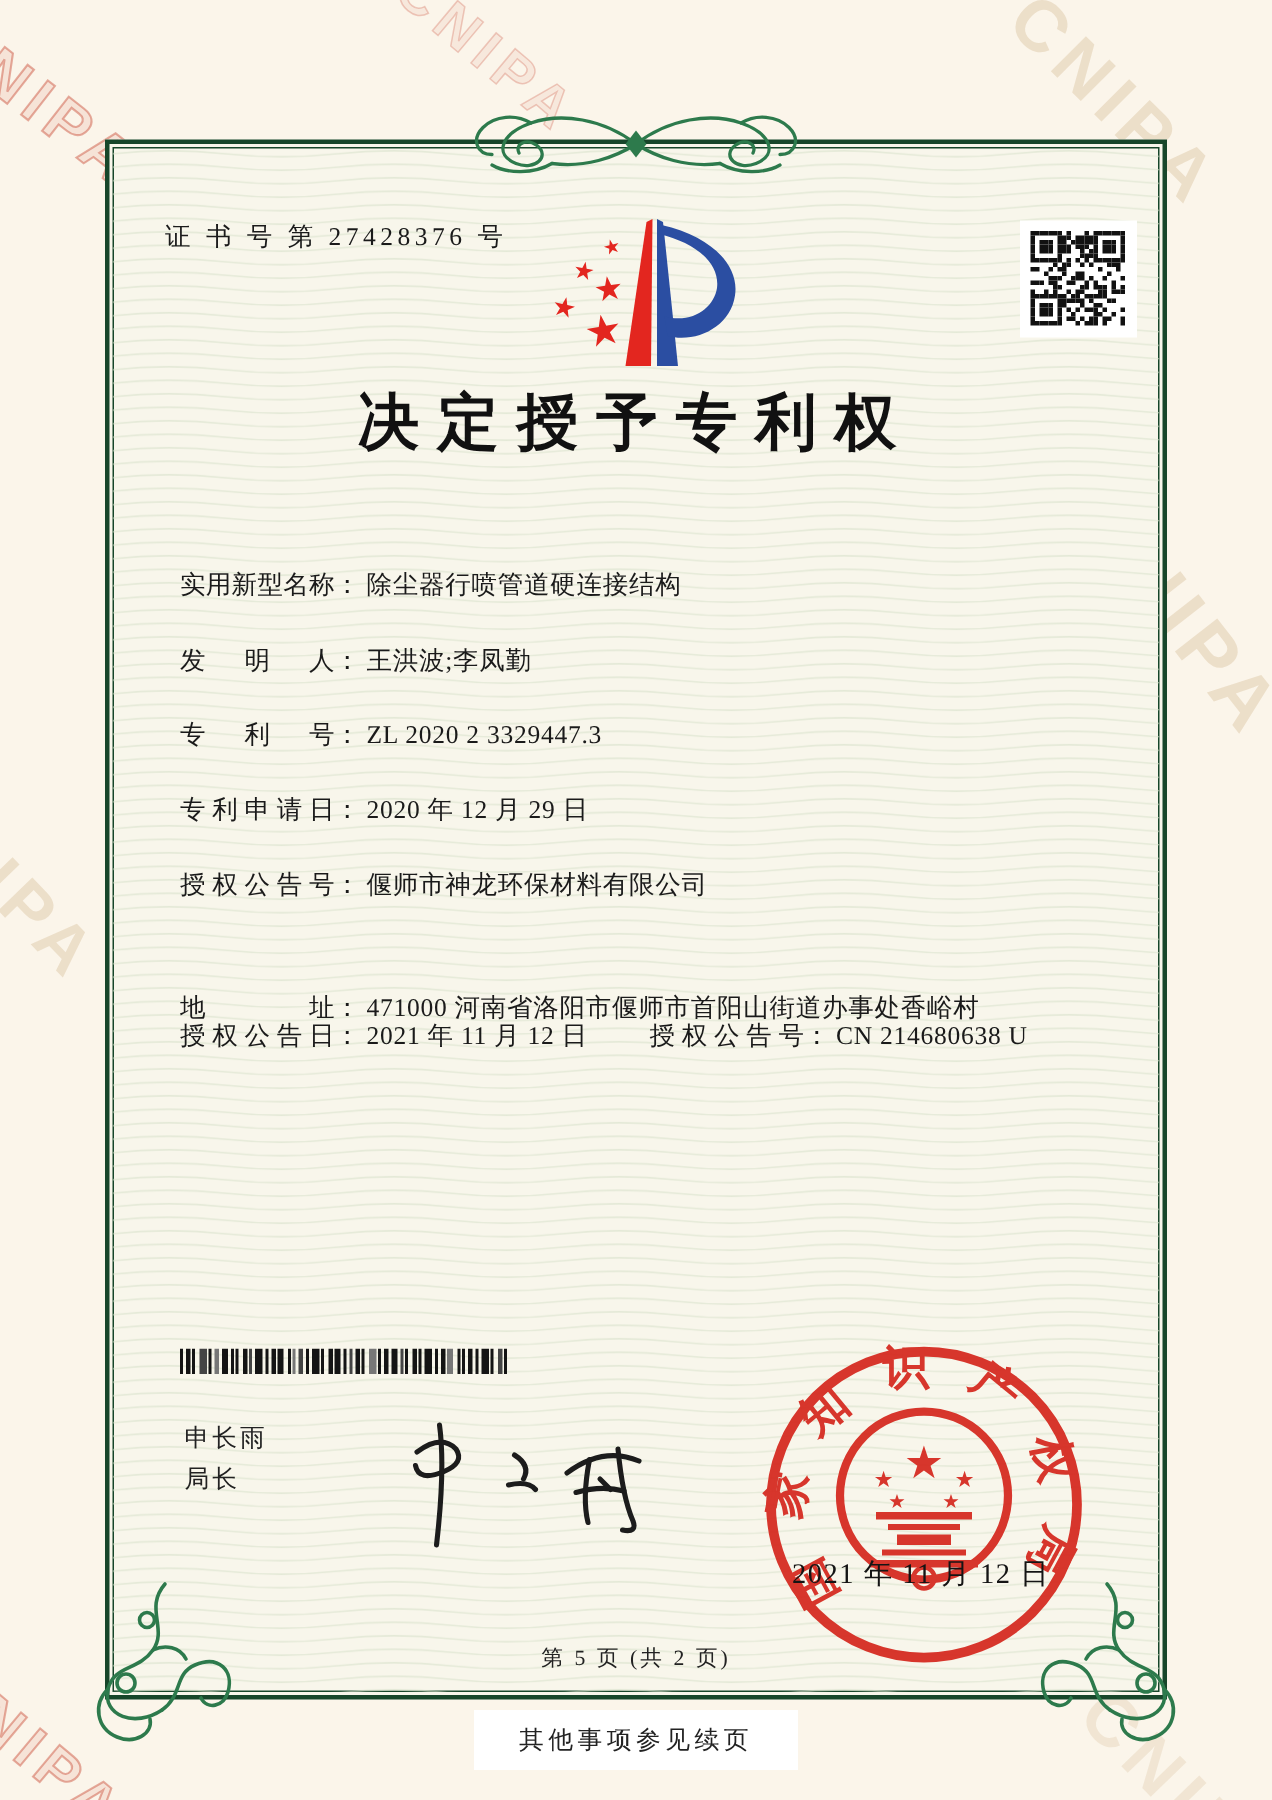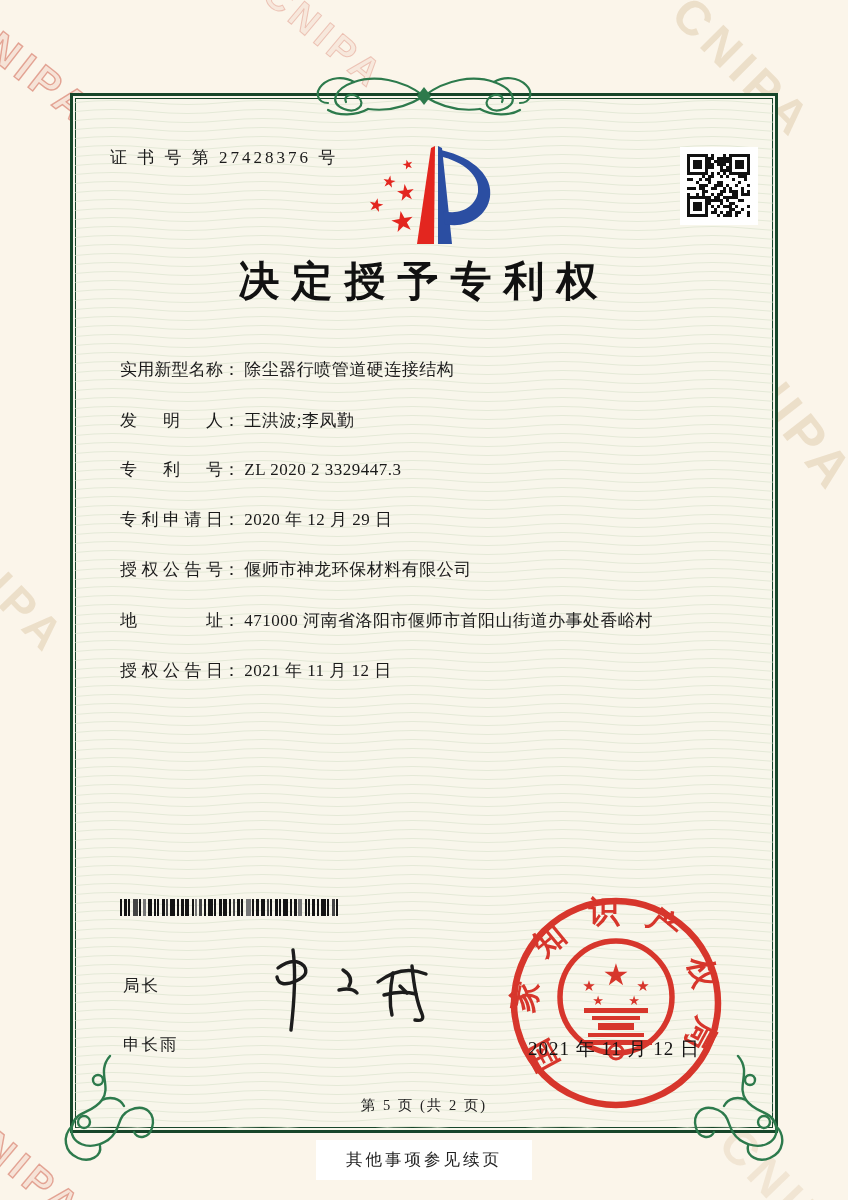--- a/index.html
+++ b/index.html
@@ -35,21 +35,21 @@
   .logo .star{position:absolute;color:var(--logo_red,#e3261f);line-height:1;}
   .qr{position:absolute;left:680px;top:147px;width:78px;height:78px;background:#fff;}
   .qr .grid{position:absolute;left:7px;top:7px;width:64px;height:64px;}
   .qr .grid i{position:absolute;background:#111;}
   .title{
     position:absolute;left:0;top:254px;width:848px;text-align:center;
     font-size:41px;font-weight:bold;letter-spacing:12px;color:#111;
   }
   
   .row{position:absolute;left:120px;width:630px;font-size:17px;white-space:nowrap;}
-  .lbl{display:inline-block;width:103px;text-align:justify;text-align-last:justify;vertical-align:bottom;}
+  .lbl{display:inline-block;width:103px;text-align:justify;text-align-last:justify;vertical-align:bottom;margin-top:20px;}
   .colon{display:inline-block;}
   .val{letter-spacing:0.5px;}
   .pair2{position:absolute;left:313px;top:0;}
   
   .body-text{
     position:absolute;left:118px;top:697px;width:614px;
     font-size:16.5px;line-height:1.78;text-align:justify;color:#222;
   }
   .body-text p{margin:0;text-indent:2em;}
   
@@ -393,34 +393,37 @@
 </div>
 <div class="row" style="top:458px">
   <span class="lbl">专利号</span><span class="colon">：</span> <span class="val">ZL 2020 2 3329447.3</span>
 </div>
 <div class="row" style="top:508px">
   <span class="lbl">专利申请日</span><span class="colon">：</span> <span class="val">2020 年 12 月 29 日</span>
 </div>
 <div class="row" style="top:558px">
   <span class="lbl">授权公告号</span><span class="colon">：</span> <span class="val">偃师市神龙环保材料有限公司</span>
 </div>
-<div class="row" style="top:609px">
+<div class="row" style="top:640px">
   <span class="lbl">地址</span><span class="colon">：</span> <span class="val">471000 河南省洛阳市偃师市首阳山街道办事处香峪村</span>
 </div>
 <div class="row" style="top:659px">
   <span class="lbl">授权公告日</span><span class="colon">：</span> <span class="val">2021 年 11 月 12 日</span>
+  <span class="pair2">
+    <span class="lbl">授权公告号</span><span class="colon">：</span> <span class="val">CN 214680638 U</span>
+  </span>
 </div>
 
 <div class="body-text">
 </div>
 
 <div class="barcode" id="barcode"><i style="width:2px;background:#141414;margin-right:2px"></i><i style="width:3px;background:#141414;margin-right:1px"></i><i style="width:2px;background:#141414;margin-right:3px"></i><i style="width:5px;background:#444;margin-right:1px"></i><i style="width:2px;background:#141414;margin-right:2px"></i><i style="width:3px;background:#777;margin-right:2px"></i><i style="width:4px;background:#141414;margin-right:2px"></i><i style="width:2px;background:#141414;margin-right:1px"></i><i style="width:2px;background:#141414;margin-right:3px"></i><i style="width:3px;background:#141414;margin-right:1px"></i><i style="width:2px;background:#444;margin-right:2px"></i><i style="width:5px;background:#141414;margin-right:2px"></i><i style="width:2px;background:#141414;margin-right:2px"></i><i style="width:3px;background:#141414;margin-right:1px"></i><i style="width:4px;background:#141414;margin-right:3px"></i><i style="width:2px;background:#141414;margin-right:1px"></i><i style="width:2px;background:#777;margin-right:2px"></i><i style="width:3px;background:#444;margin-right:2px"></i><i style="width:2px;background:#141414;margin-right:2px"></i><i style="width:5px;background:#141414;margin-right:1px"></i><i style="width:2px;background:#141414;margin-right:3px"></i><i style="width:3px;background:#141414;margin-right:1px"></i><i style="width:4px;background:#141414;margin-right:2px"></i><i style="width:2px;background:#141414;margin-right:2px"></i><i style="width:2px;background:#444;margin-right:2px"></i><i style="width:3px;background:#141414;margin-right:1px"></i><i style="width:2px;background:#141414;margin-right:3px"></i><i style="width:5px;background:#777;margin-right:1px"></i><i style="width:2px;background:#141414;margin-right:2px"></i><i style="width:3px;background:#141414;margin-right:2px"></i><i style="width:4px;background:#141414;margin-right:2px"></i><i style="width:2px;background:#444;margin-right:1px"></i><i style="width:2px;background:#141414;margin-right:3px"></i><i style="width:3px;background:#141414;margin-right:1px"></i><i style="width:2px;background:#141414;margin-right:2px"></i><i style="width:5px;background:#141414;margin-right:2px"></i><i style="width:2px;background:#141414;margin-right:2px"></i><i style="width:3px;background:#141414;margin-right:1px"></i><i style="width:4px;background:#777;margin-right:3px"></i><i style="width:2px;background:#141414;margin-right:1px"></i><i style="width:2px;background:#141414;margin-right:2px"></i><i style="width:3px;background:#141414;margin-right:2px"></i><i style="width:2px;background:#141414;margin-right:2px"></i><i style="width:5px;background:#141414;margin-right:1px"></i><i style="width:2px;background:#141414;margin-right:3px"></i><i style="width:3px;background:#444;margin-right:1px"></i><i style="width:4px;background:#141414;margin-right:2px"></i></div>
 
 <div class="director" style="top:975px">局长</div>
-<div class="director" style="top:1034px">申长雨</div>
+<div class="director" style="top:948px">申长雨</div>
 
 <svg class="sig" viewBox="0 0 215 100" xmlns="http://www.w3.org/2000/svg">
   <g fill="none" stroke="#1c1c1c" stroke-width="3.4" stroke-linecap="round" stroke-linejoin="round">
     <path d="M30 30 q16 -12 26 -2 q6 9 -8 15 q-17 7 -19 -4"></path>
     <path d="M45 12 C48 34 46 66 43 92"></path>
     <path d="M95 32 q11 7 6 16"></path>
     <path d="M91 52 q13 -3 18 3"></path>
     <path d="M130 44 q24 -18 48 -8"></path>
     <path d="M145 35 q-5 26 -1 42"></path>
     <path d="M164 28 q3 32 10 48 q3 8 -7 6"></path>

